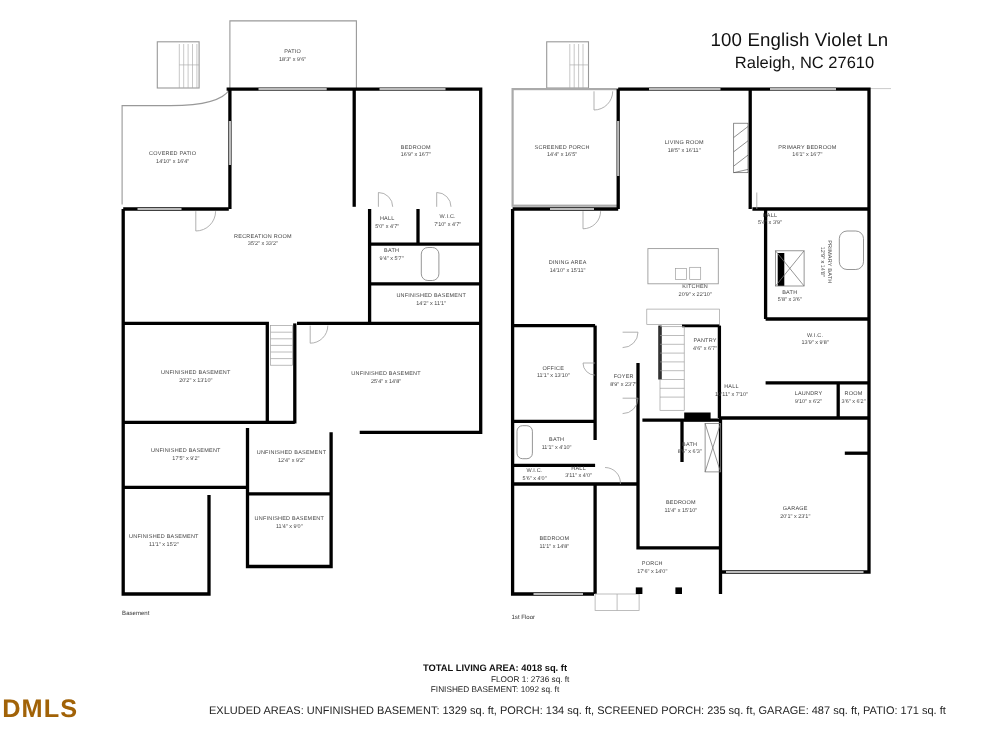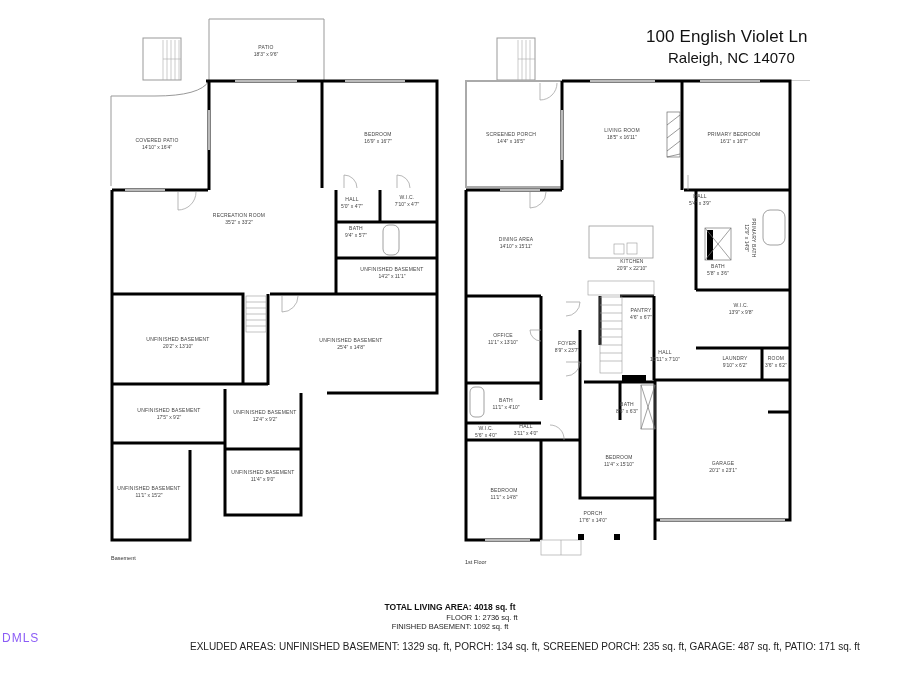--- a/index.html
+++ b/index.html
@@ -9,28 +9,28 @@
   .header-rule { position: absolute; left: 650px; top: 80px; width: 160px; height: 1px; background: #cfcfcf; }
   svg.plan { position: absolute; left: 0; top: 0; }
   .room { position: absolute; text-align: center; font-size: 5px; line-height: 7px; color: #444; transform: translate(-50%, -50%); white-space: nowrap; }
   .room .nm { display: block; text-transform: uppercase; letter-spacing: 0.2px; }
   .room .dm { display: block; }
   .floor-label { position: absolute; font-size: 5.5px; color: #333; }
   .summary { position: absolute; left: 0; width: 900px; text-align: center; }
   .sum-title { top: 602px; font-size: 8.5px; font-weight: bold; }
   .sum-line { font-size: 7.5px; color: #222; }
   .excluded { position: absolute; left: 190px; top: 641px; font-size: 10px; color: #222; white-space: nowrap; }
-  .logo { position: absolute; left: 2px; top: 631px; font-size: 12px; color: #8b5cf6; letter-spacing: 1px; font-weight: 400; }
+  .logo { position: absolute; left: 2px; top: 631px; font-size: 23px; color: #a16207; letter-spacing: 1px; font-weight: 700; }
   .rot { transform: translate(-50%, -50%) rotate(90deg); }
 </style>
 </head>
 <body>
 
 <div class="header-title">100 English Violet Ln</div>
-<div class="header-sub">Raleigh, NC 14070</div>
+<div class="header-sub">Raleigh, NC 27610</div>
 <div class="header-rule"></div>
 
 <svg class="plan" width="900" height="675">
 
   <g fill="none">
 
     <rect x="143" y="38" width="38" height="42" stroke="#999" stroke-width="1"></rect>
     <g stroke="#aaa" stroke-width="0.6">
       <line x1="163" y1="40" x2="163" y2="80"></line>
         <line x1="163" y1="59" x2="181" y2="59"></line>

